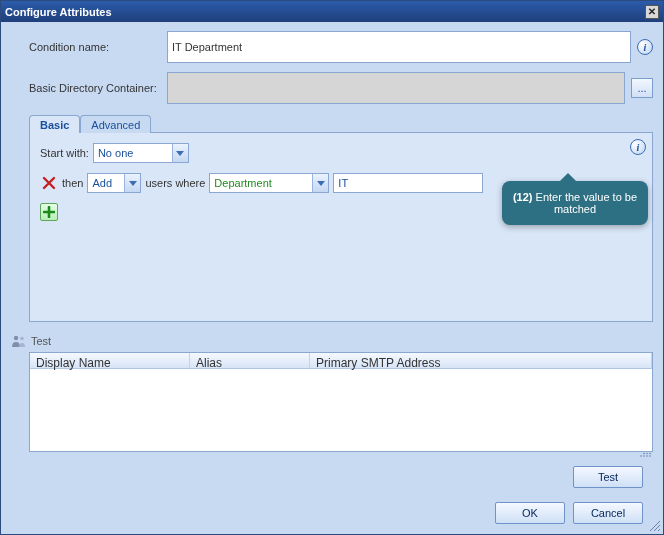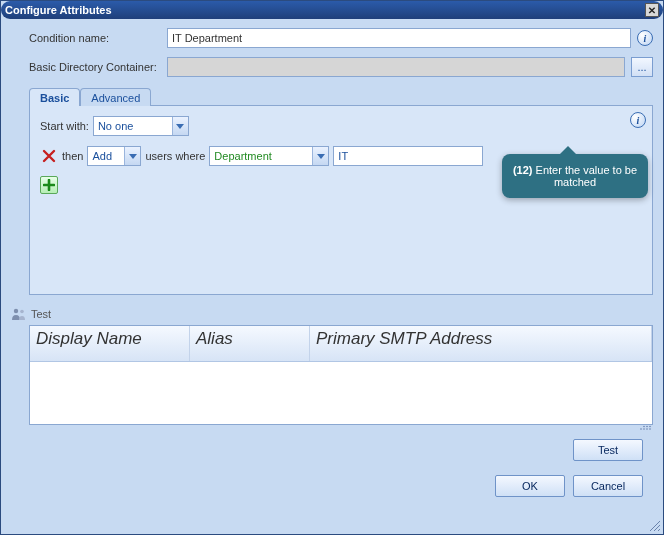--- a/index.html
+++ b/index.html
@@ -13,30 +13,29 @@
   .dialog {
     width: 664px;
     height: 535px;
     border: 1px solid #2b4b7f;
     position: relative;
     display: flex;
     flex-direction: column;
     background: #c7daf2;
   }
   .titlebar {
-    height: 18px;
+    height: 34px;
     background: linear-gradient(#2b5baa, #1f3f7a);
     color: #fff;
     font-weight: bold;
     font-size: 11px;
     padding: 2px 4px;
     display: flex;
     justify-content: space-between;
     align-items: center;
-    border-radius: 9px;
   }
   .titlebar .close {
     width: 14px; height: 14px;
     background: #d8d8d8;
     border: 1px solid #555;
     display: flex; align-items: center; justify-content: center;
     font-size: 10px; color: #222;
     cursor: pointer;
   }
   .content {
@@ -59,21 +58,21 @@
     align-items: center;
     margin: 3px 0 6px 18px;
     gap: 6px;
   }
   .form-label {
     width: 132px;
     color: #333;
   }
   .text-input {
     flex: 1;
-    height: 20px;
+    height: 32px;
     border: 1px solid #8aa7d1;
     background: #fff;
     padding: 2px 4px;
     font-family: inherit;
     font-size: 11px;
     color: #333;
   }
   .text-input.disabled {
     background: #d6d6d6;
     color: #777;
@@ -213,26 +212,25 @@
   }
   .grid-wrap {
     margin: 0 0 0 18px;
     border: 1px solid #8aa7d1;
     background: #fff;
     height: 100px;
     overflow: hidden;
   }
   .grid-head {
     display: flex;
-    height: 36px;
+    height: 16px;
     background: linear-gradient(#f5f9ff, #d7e4f6);
     border-bottom: 1px solid #b1c6e4;
-    font-size: 17px;
+    font-size: 12px;
     color: #333;
-    font-style: italic;
   }
   .grid-head .col {
     padding: 3px 6px;
     border-right: 1px solid #c3d3ea;
   }
   .col1 { width: 160px; }
   .col2 { width: 120px; }
   .col3 { width: 160px; }
   .col4 { flex: 1; }
   .resize-grip {

